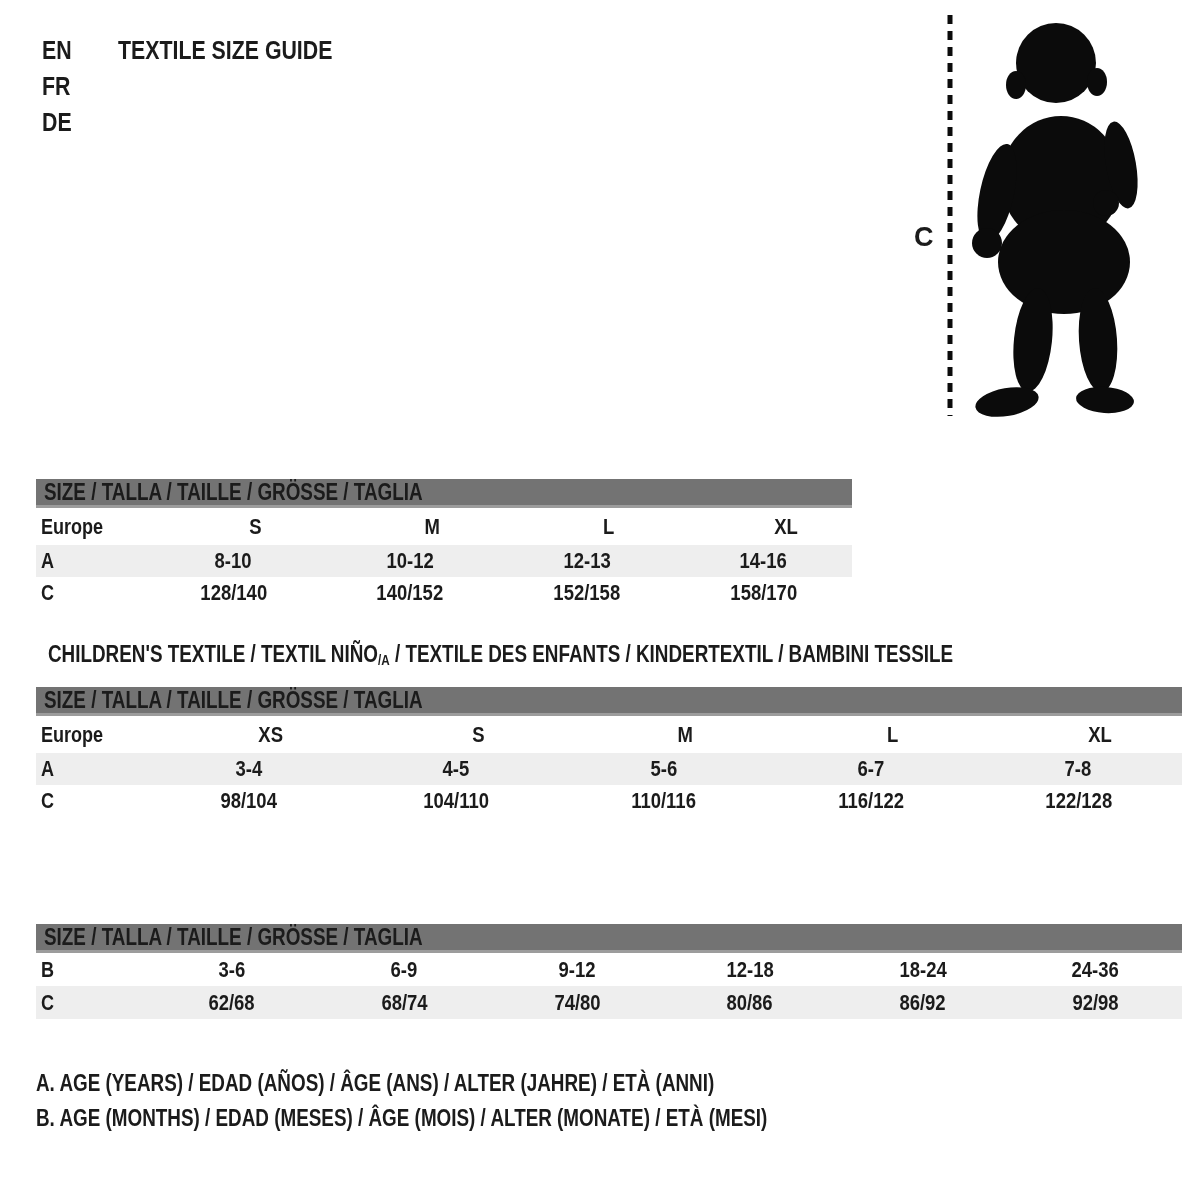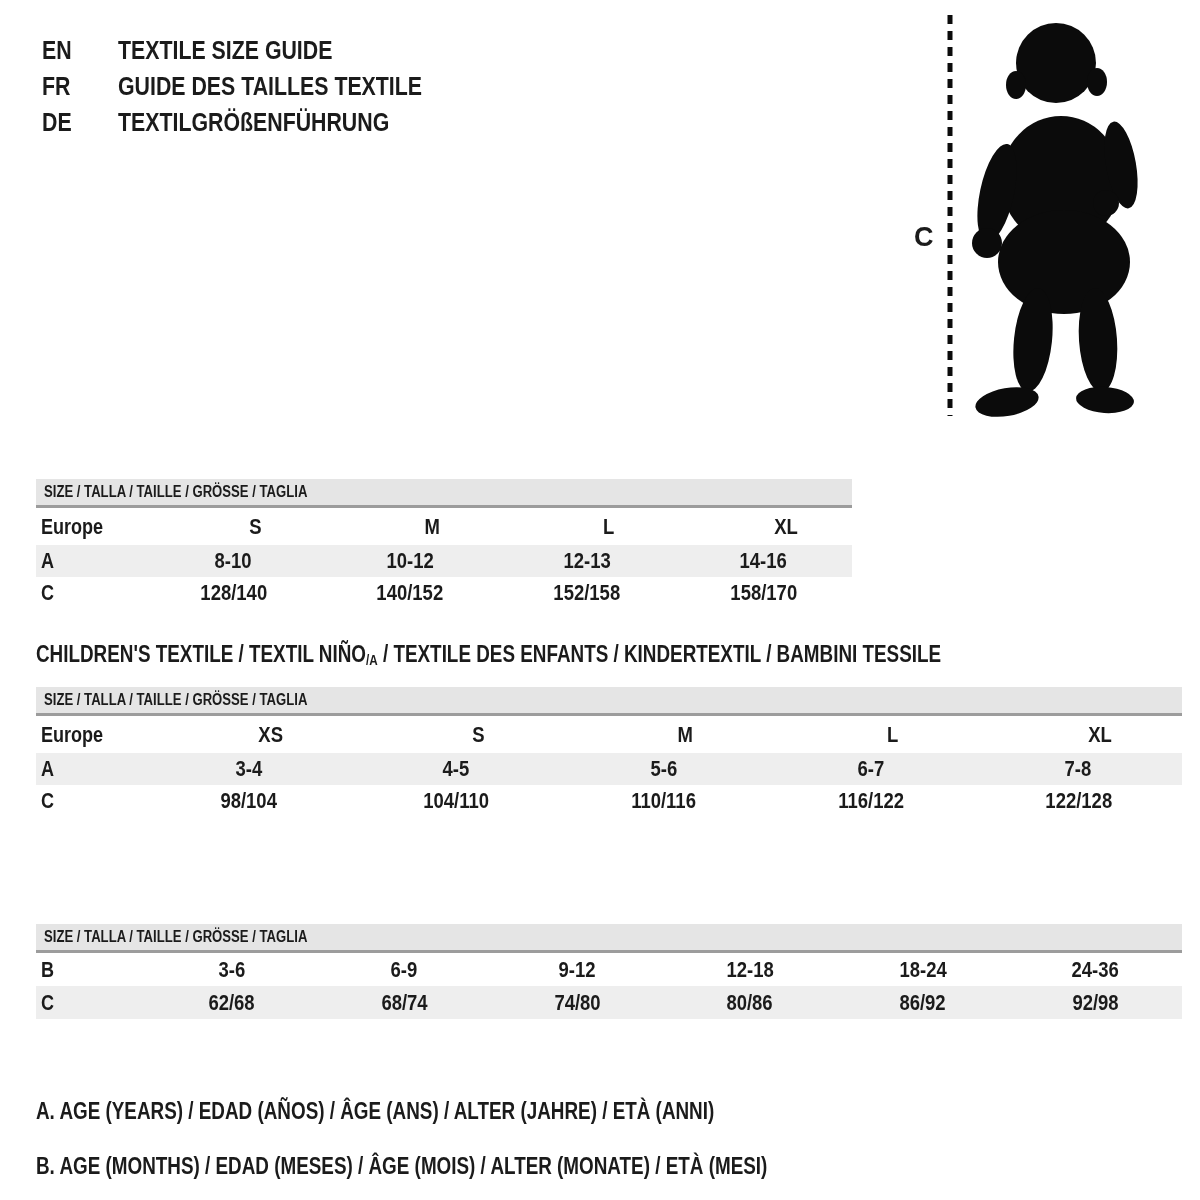--- a/index.html
+++ b/index.html
@@ -26,58 +26,56 @@
   .figure { position: absolute; left: 900px; top: 0; width: 300px; height: 430px; }
   .figure svg { display: block; }
 
   
   .sec-title { position: absolute; left: 36px; font-size: 23px; line-height: 28px; }
   .subscript { font-size: 0.62em; position: relative; top: 0.2em; }
 
   
   .sg-table { position: absolute; left: 36px; }
   .size-bar {
-    background: #e5e5e5;
+    background: #737373;
     border-bottom: 3px solid #9c9c9c;
     height: 29px;
     line-height: 26px;
     padding-left: 8px;
-    font-size: 16px;
+    font-size: 23px;
   }
   .trow { display: flex; align-items: center; font-size: 22px; }
   .trow.alt { background: #eeeeee; }
   .trow .lab { width: 109px; padding-left: 5px; text-align: left; }
   .trow .val { flex: 1; text-align: center; }
   .h37 { height: 37px; gap: 44px; }
   .h32 { height: 32px; }
   .h33 { height: 33px; }
   .w-junior { width: 816px; }
   .w-wide { width: 1146px; }
 
   
   .legend { position: absolute; left: 36px; top: 1070px; }
-  .legend-row { height: 35px; display: flex; align-items: flex-end; font-size: 23px; margin-top: 20px; }
+  .legend-row { height: 35px; display: flex; align-items: flex-start; font-size: 23px; }
 </style>
 </head>
 <body>
 
 <div class="page">
 
   <div class="lang-list">
     <div class="lang-row">
       <span class="lang-code"><span class="cx">EN</span></span>
       <span><span class="cx">TEXTILE SIZE GUIDE</span></span>
     </div>
     <div class="lang-row">
       <span class="lang-code"><span class="cx">FR</span></span>
-      <span><span class="cx">GUIDE DES TAILLES TEXTILE</span></span>
     </div>
     <div class="lang-row">
       <span class="lang-code"><span class="cx">DE</span></span>
-      <span><span class="cx">TEXTILGRÖßENFÜHRUNG</span></span>
     </div>
   </div>
 
   <div class="figure">
     <svg width="300" height="430" viewBox="0 0 300 430">
 
       <line x1="50" y1="15" x2="50" y2="416" stroke="#0b0b0b" stroke-width="5" stroke-dasharray="9 7"></line>
 
       <text x="14" y="246" font-family="Liberation Sans, sans-serif" font-weight="bold" font-size="27" fill="#1b1b1b">C</text>
 
@@ -119,21 +117,21 @@
     </div>
     <div class="trow h32">
       <span class="lab"><span class="cx">C</span></span>
       <span class="val"><span class="cxc">128/140</span></span>
       <span class="val"><span class="cxc">140/152</span></span>
       <span class="val"><span class="cxc">152/158</span></span>
       <span class="val"><span class="cxc">158/170</span></span>
     </div>
   </div>
 
-  <div class="sec-title" style="top:640px;">
+  <div class="sec-title" style="top:640px;margin-left:12px;">
     <span class="cx"><span>CHILDREN'S TEXTILE / TEXTIL NIÑO</span><span class="subscript">/A</span><span> / TEXTILE DES ENFANTS / KINDERTEXTIL / BAMBINI TESSILE</span></span>
   </div>
   <div class="sg-table w-wide" style="top:687px;">
     <div class="size-bar">
       <span class="cx">SIZE / TALLA / TAILLE / GRÖSSE / TAGLIA</span>
     </div>
     <div class="trow h37">
       <span class="lab"><span class="cx">Europe</span></span>
       <span class="val"><span class="cxc">XS</span></span>
       <span class="val"><span class="cxc">S</span></span>

